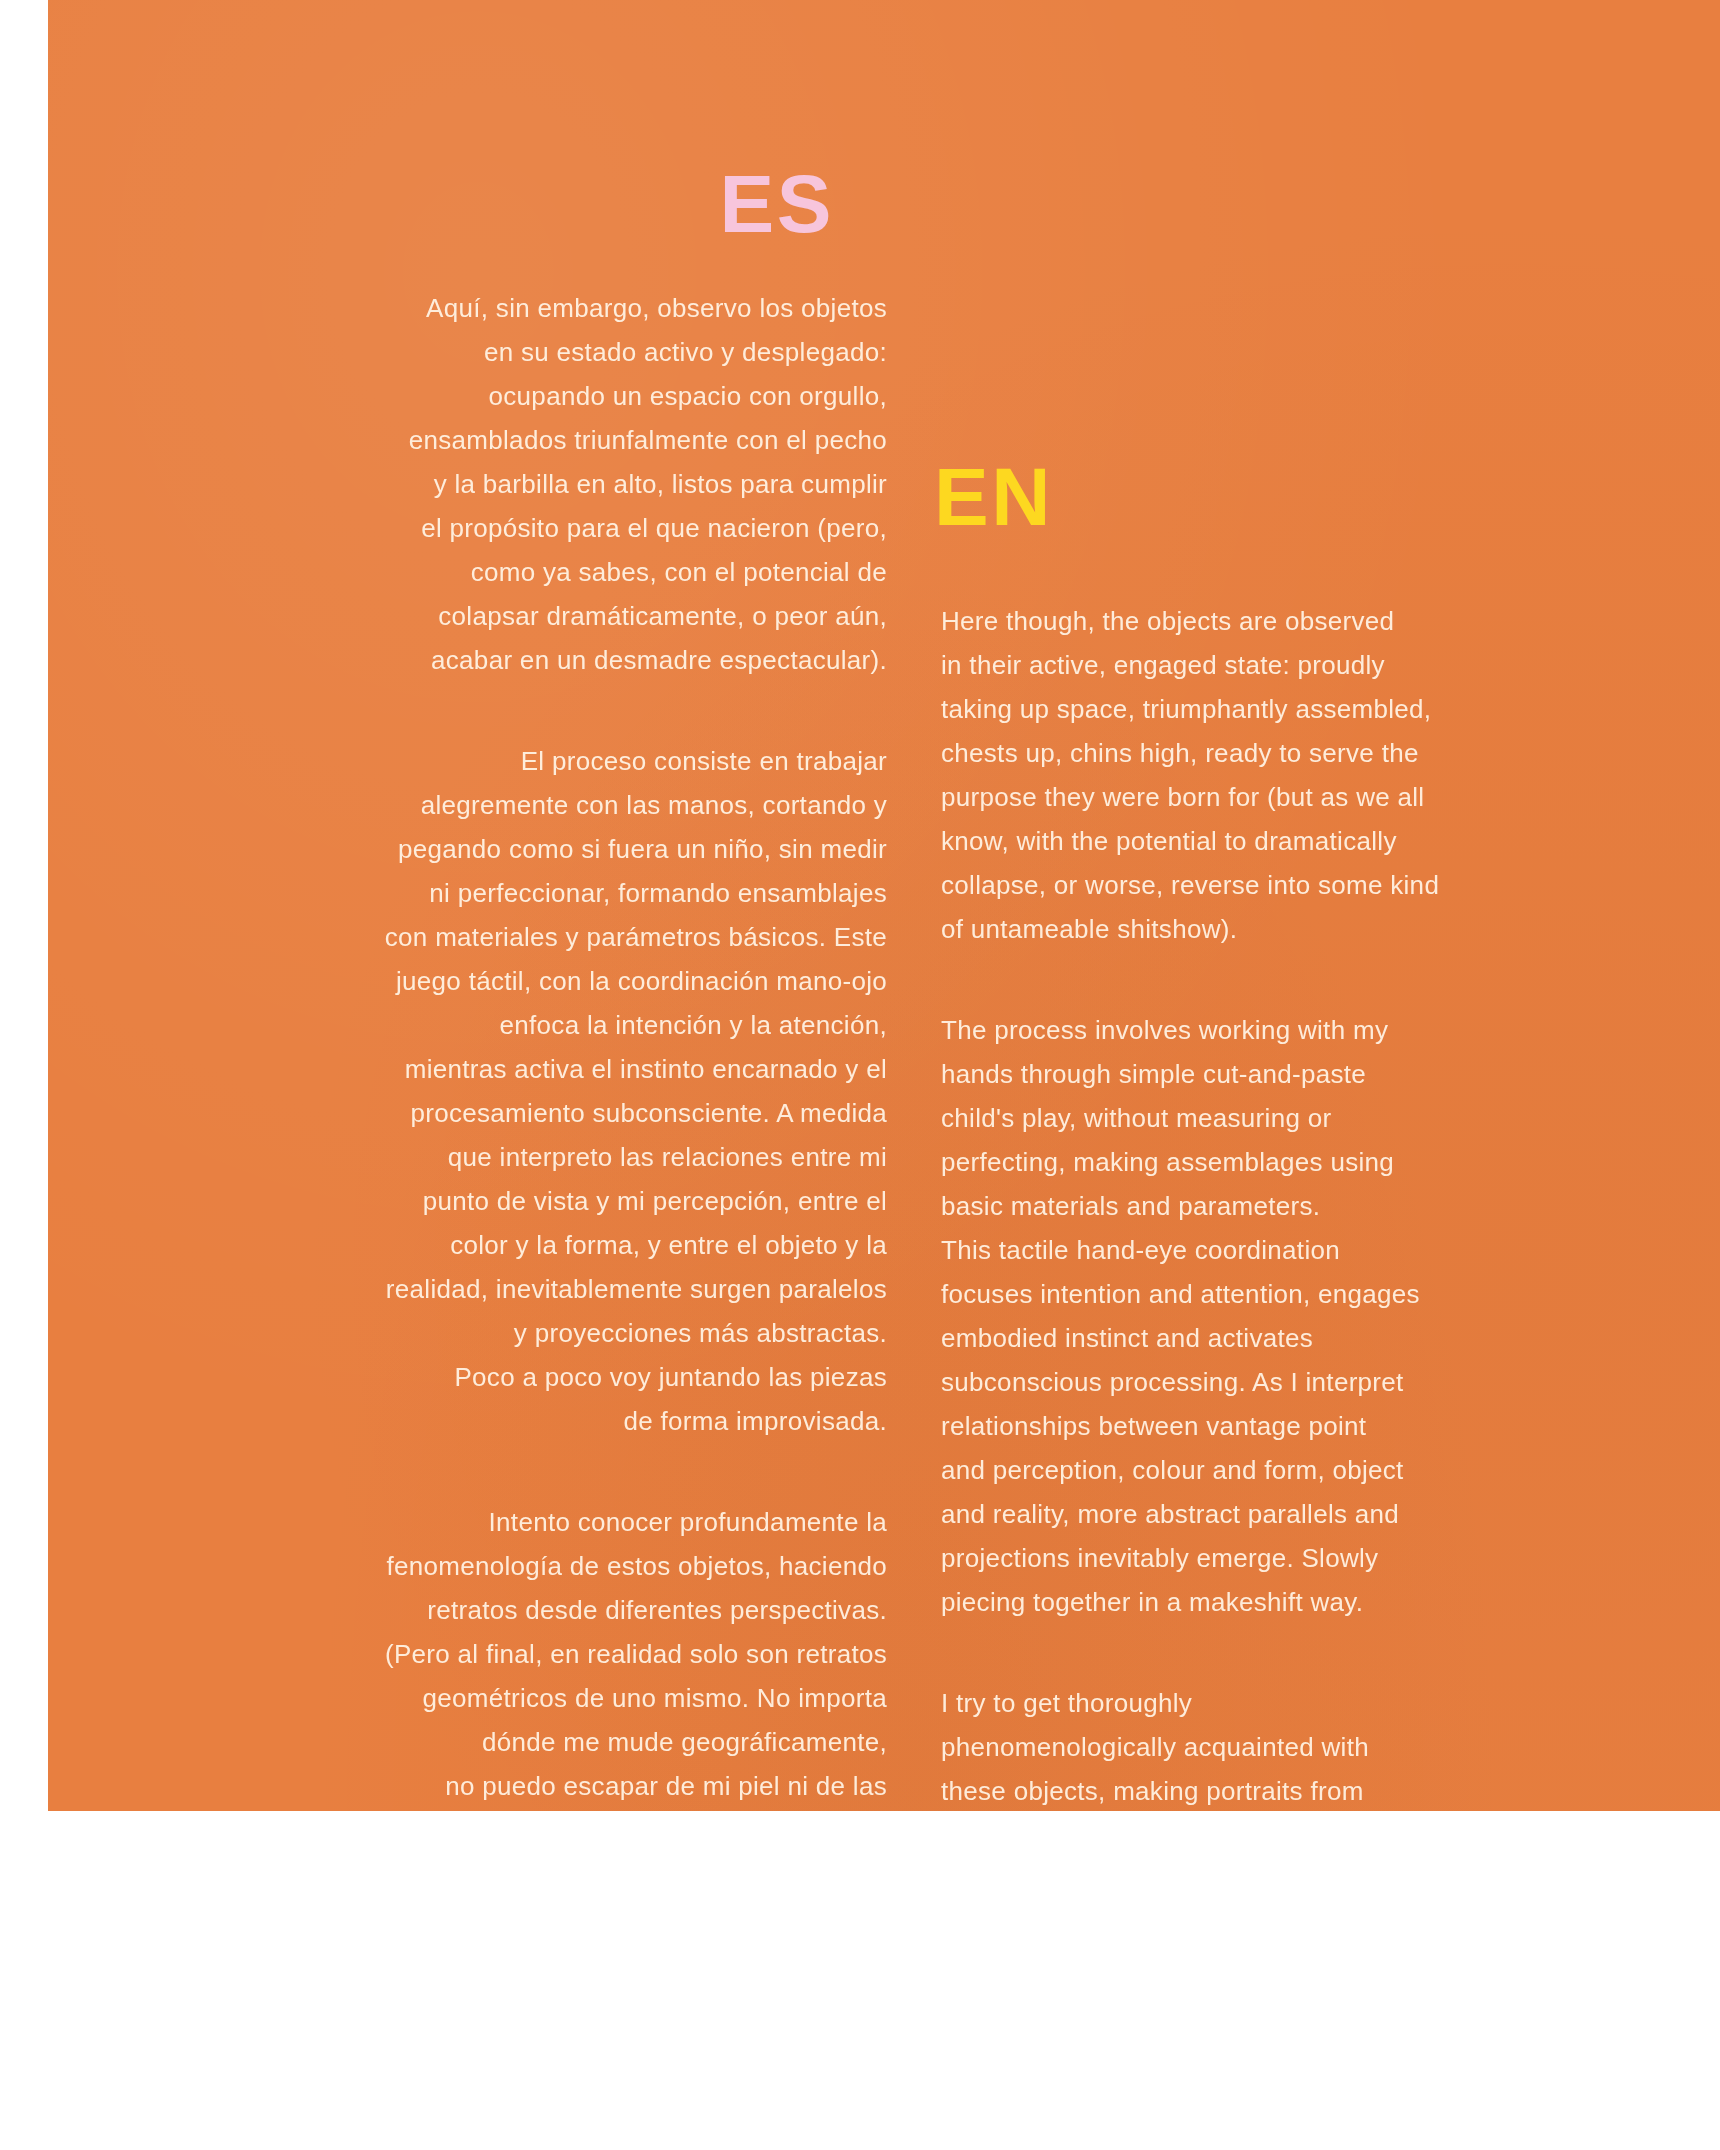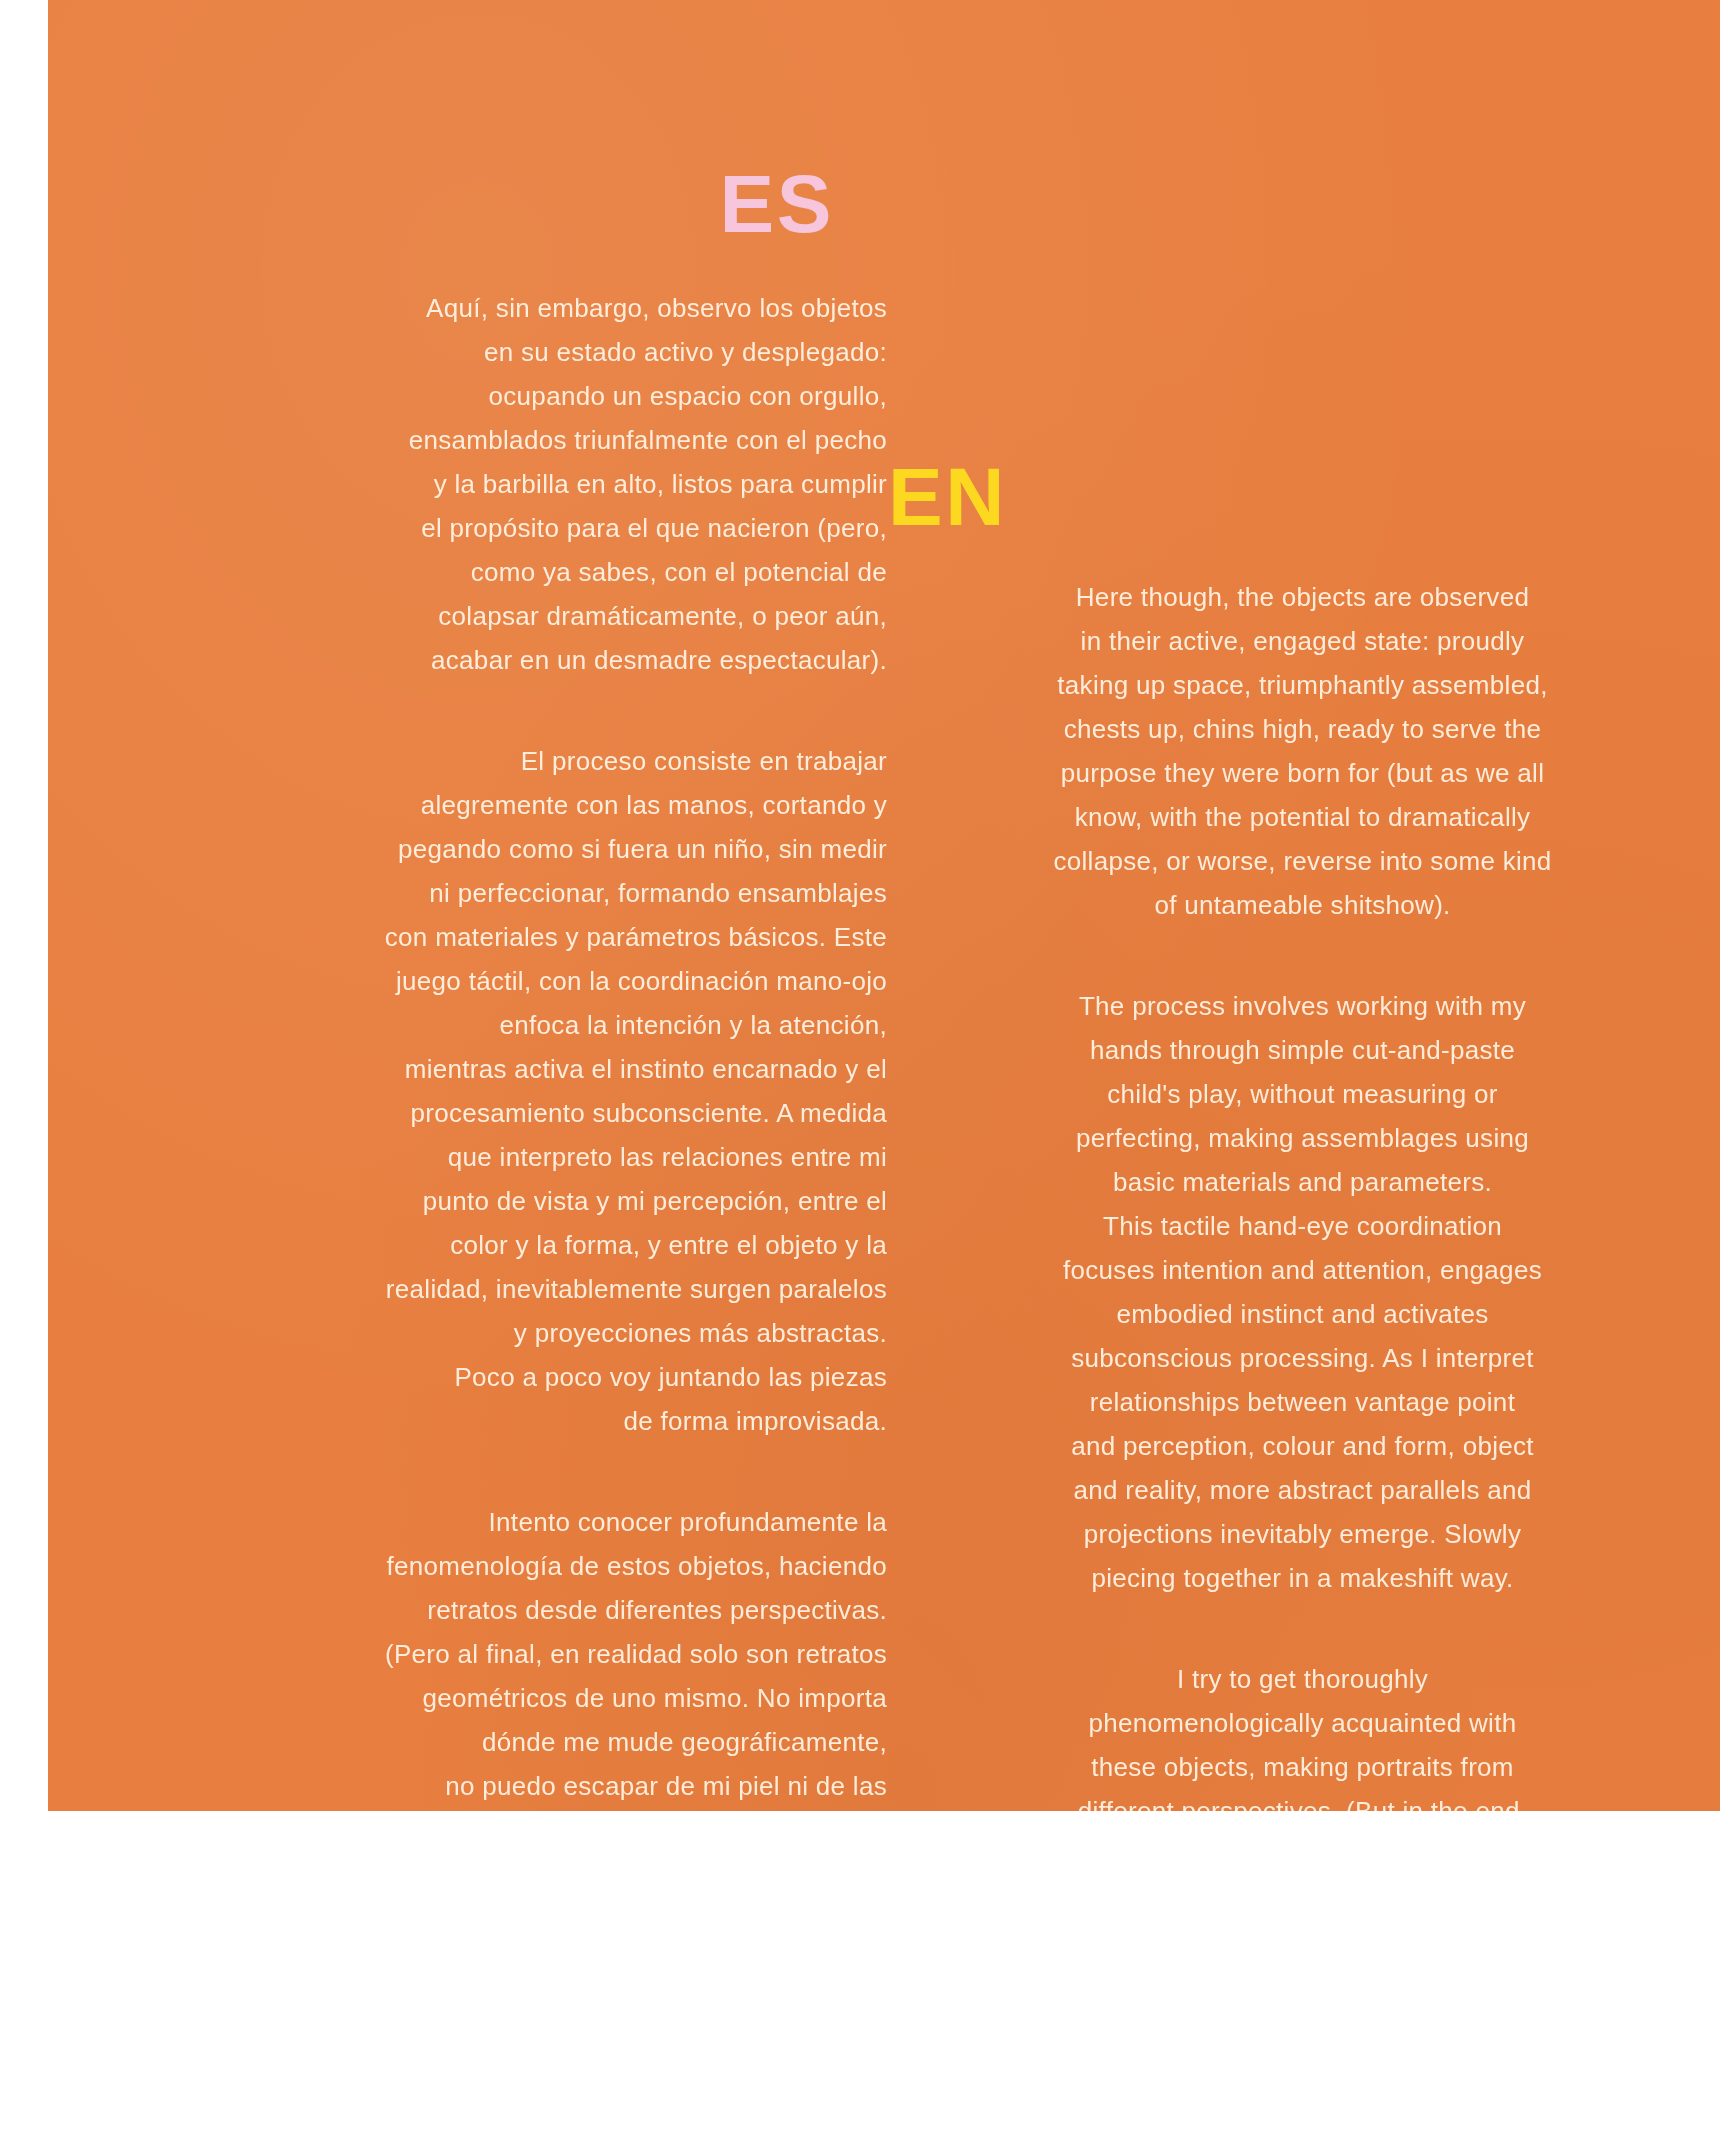--- a/index.html
+++ b/index.html
@@ -26,42 +26,42 @@
     font-weight: 600;
     letter-spacing: 2.6px;
   }
   .heading-es {
     top: 163px;
     right: 935px;
     color: #f7c5dc;
   }
   .heading-en {
     top: 456px;
-    left: 840px;
+    left: 886px;
     color: #fdd820;
   }
   .col {
     position: absolute;
     font-size: 26px;
     line-height: 44px;
     font-weight: 300;
     letter-spacing: 0.3px;
     color: rgba(255, 243, 228, 0.94);
   }
   .col-es {
     top: 286px;
     right: 882px;
     width: 714px;
     text-align: right;
   }
   .col-en {
-    top: 575px;
+    top: 599px;
     left: 893px;
     width: 723px;
-    text-align: center;
+    text-align: left;
   }
   .para {
     margin: 0 0 57px 0;
   }
   .para:last-child {
     margin-bottom: 0;
   }
 </style>
 </head>
 <body>

